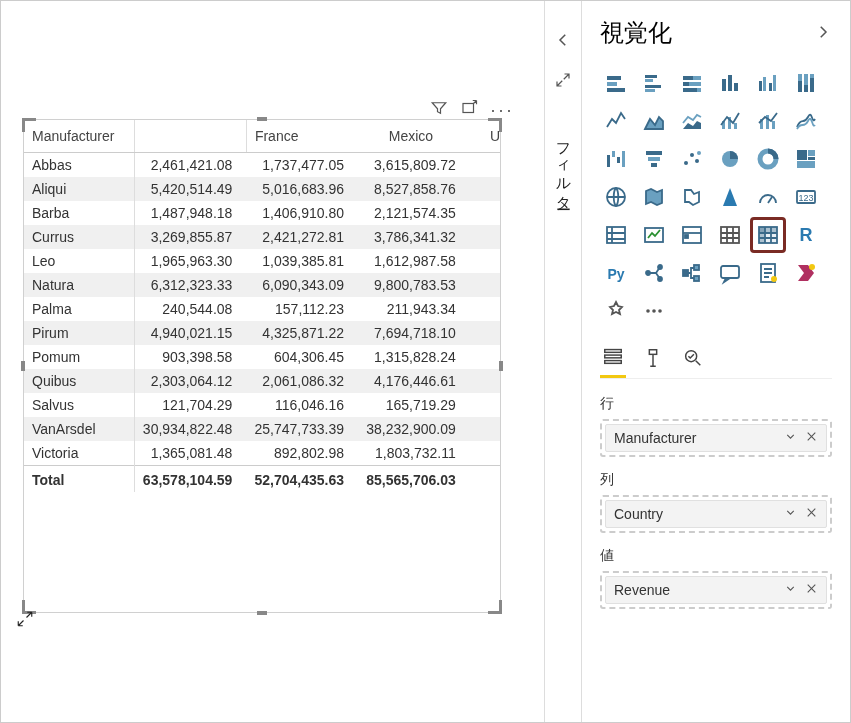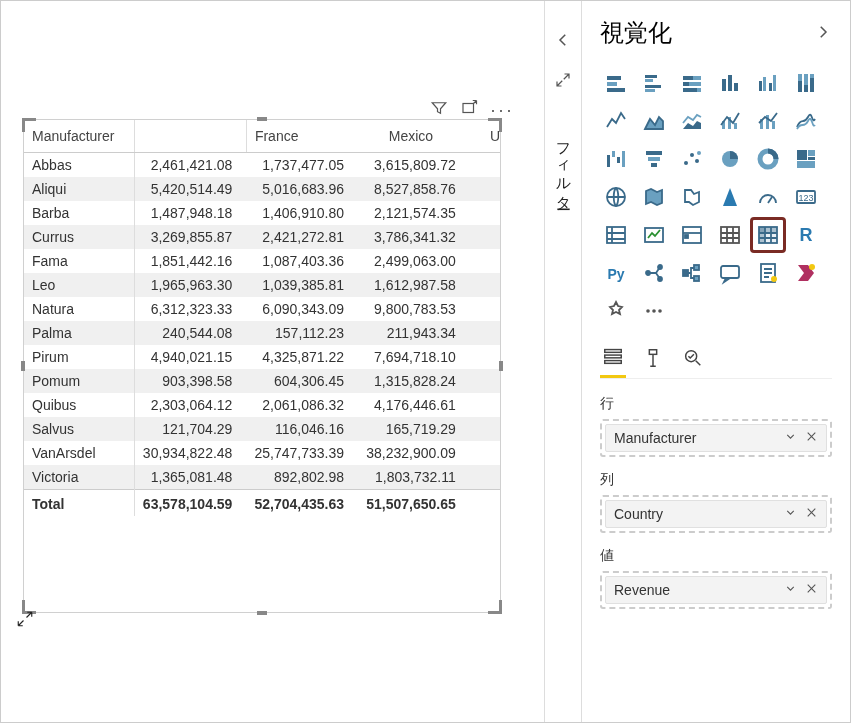--- a/index.html
+++ b/index.html
@@ -262,27 +262,20 @@
                 <td></td>
               </tr>
               <tr>
                 <td>Currus</td>
                 <td>3,269,855.87</td>
                 <td>2,421,272.81</td>
                 <td>3,786,341.32</td>
                 <td></td>
               </tr>
               <tr>
-                <td>Fama</td>
-                <td>1,851,442.16</td>
-                <td>1,087,403.36</td>
-                <td>2,499,063.00</td>
-                <td></td>
-              </tr>
-              <tr>
                 <td>Leo</td>
                 <td>1,965,963.30</td>
                 <td>1,039,385.81</td>
                 <td>1,612,987.58</td>
                 <td></td>
               </tr>
               <tr>
                 <td>Natura</td>
                 <td>6,312,323.33</td>
                 <td>6,090,343.09</td>
@@ -337,21 +330,21 @@
                 <td>892,802.98</td>
                 <td>1,803,732.11</td>
                 <td></td>
               </tr>
             </tbody>
           <tfoot>
             <tr>
               <td>Total</td>
               <td>63,578,104.59</td>
               <td>52,704,435.63</td>
-              <td>51,507,650.65</td>
+              <td>85,565,706.03</td>
               <td></td>
             </tr>
           </tfoot>
         </table>
       </div>
       <span class="resize-arrow">
         <svg width="18" height="18" viewBox="0 0 24 24" stroke="#222" stroke-width="1.5" fill="none">
             <path d="M3 21l7-7M3 21v-6M3 21h6M21 3l-7 7M21 3v6M21 3h-6"></path>
           </svg>
       </span>

